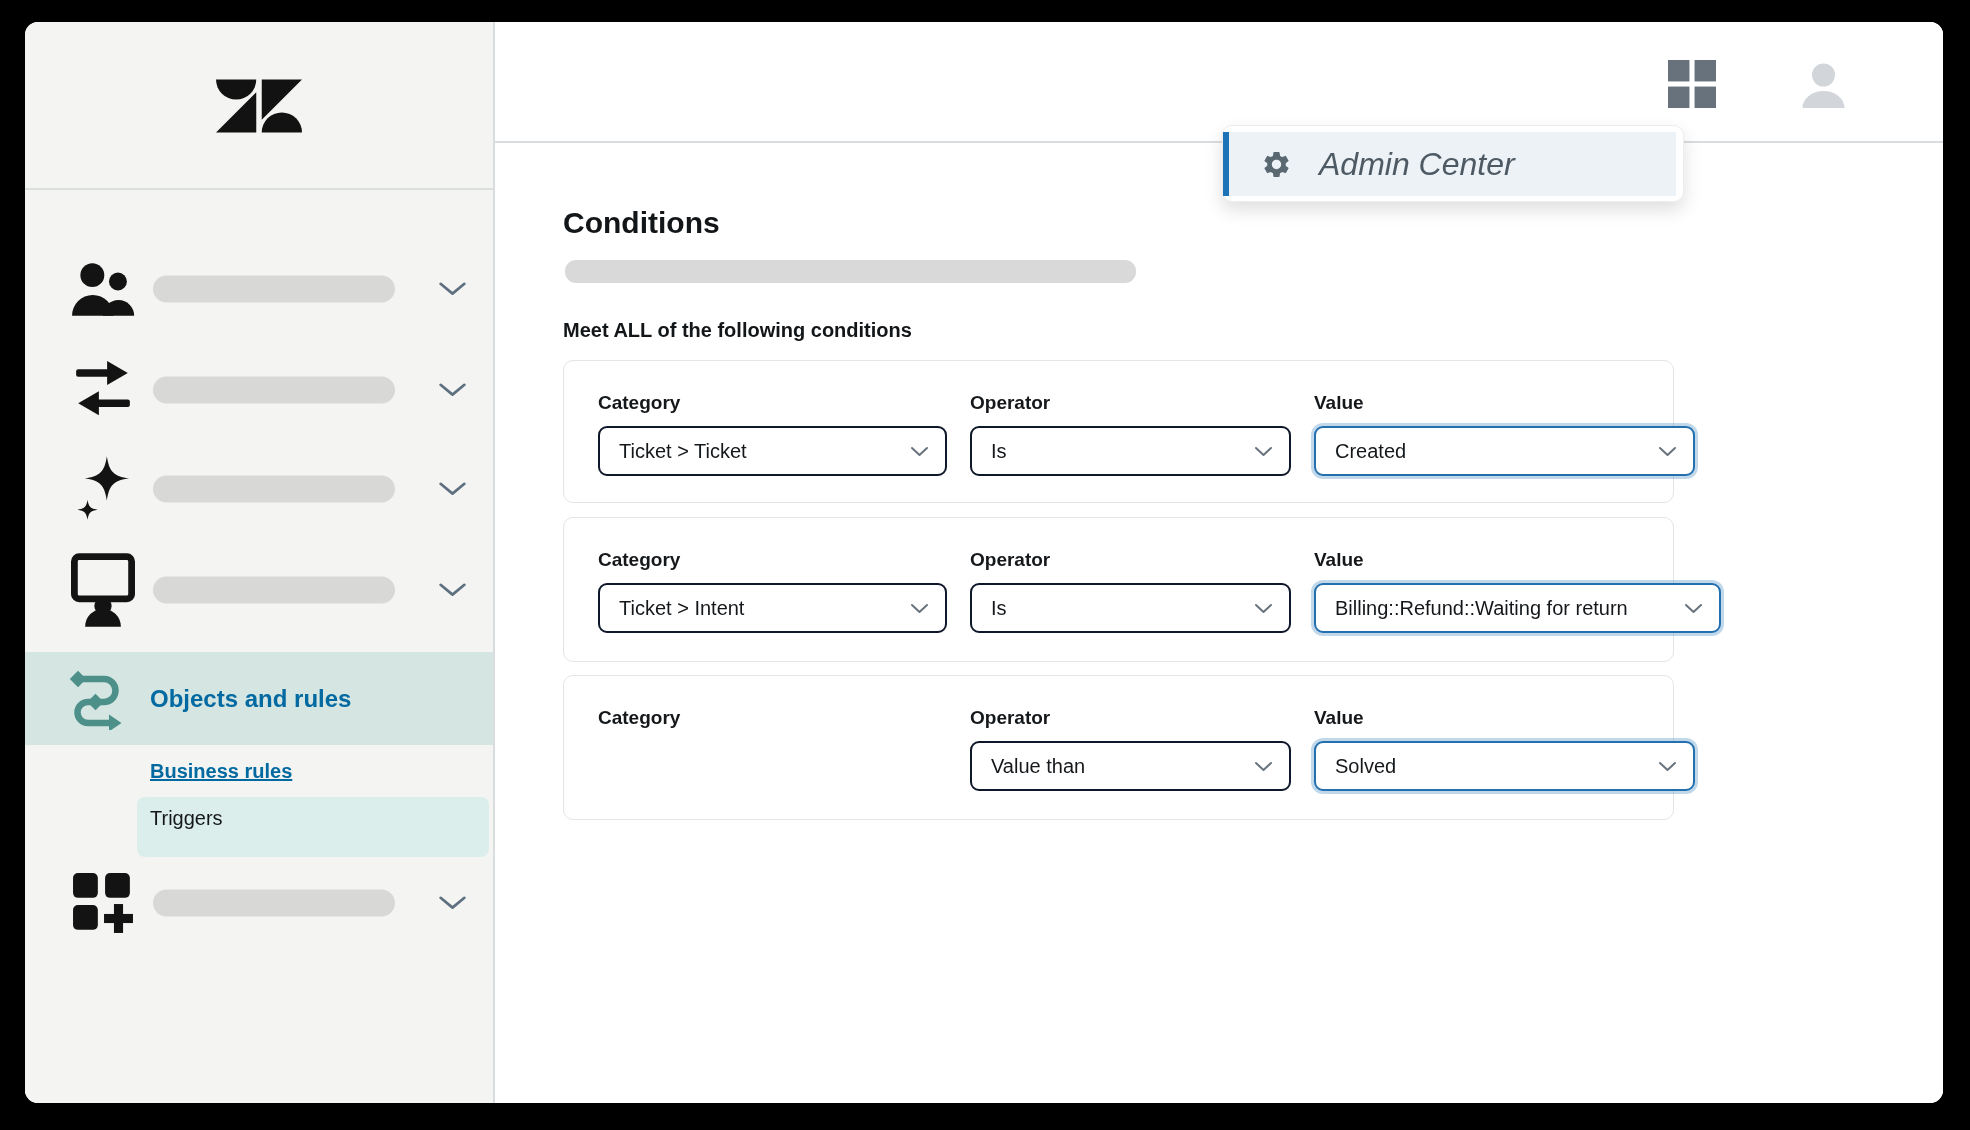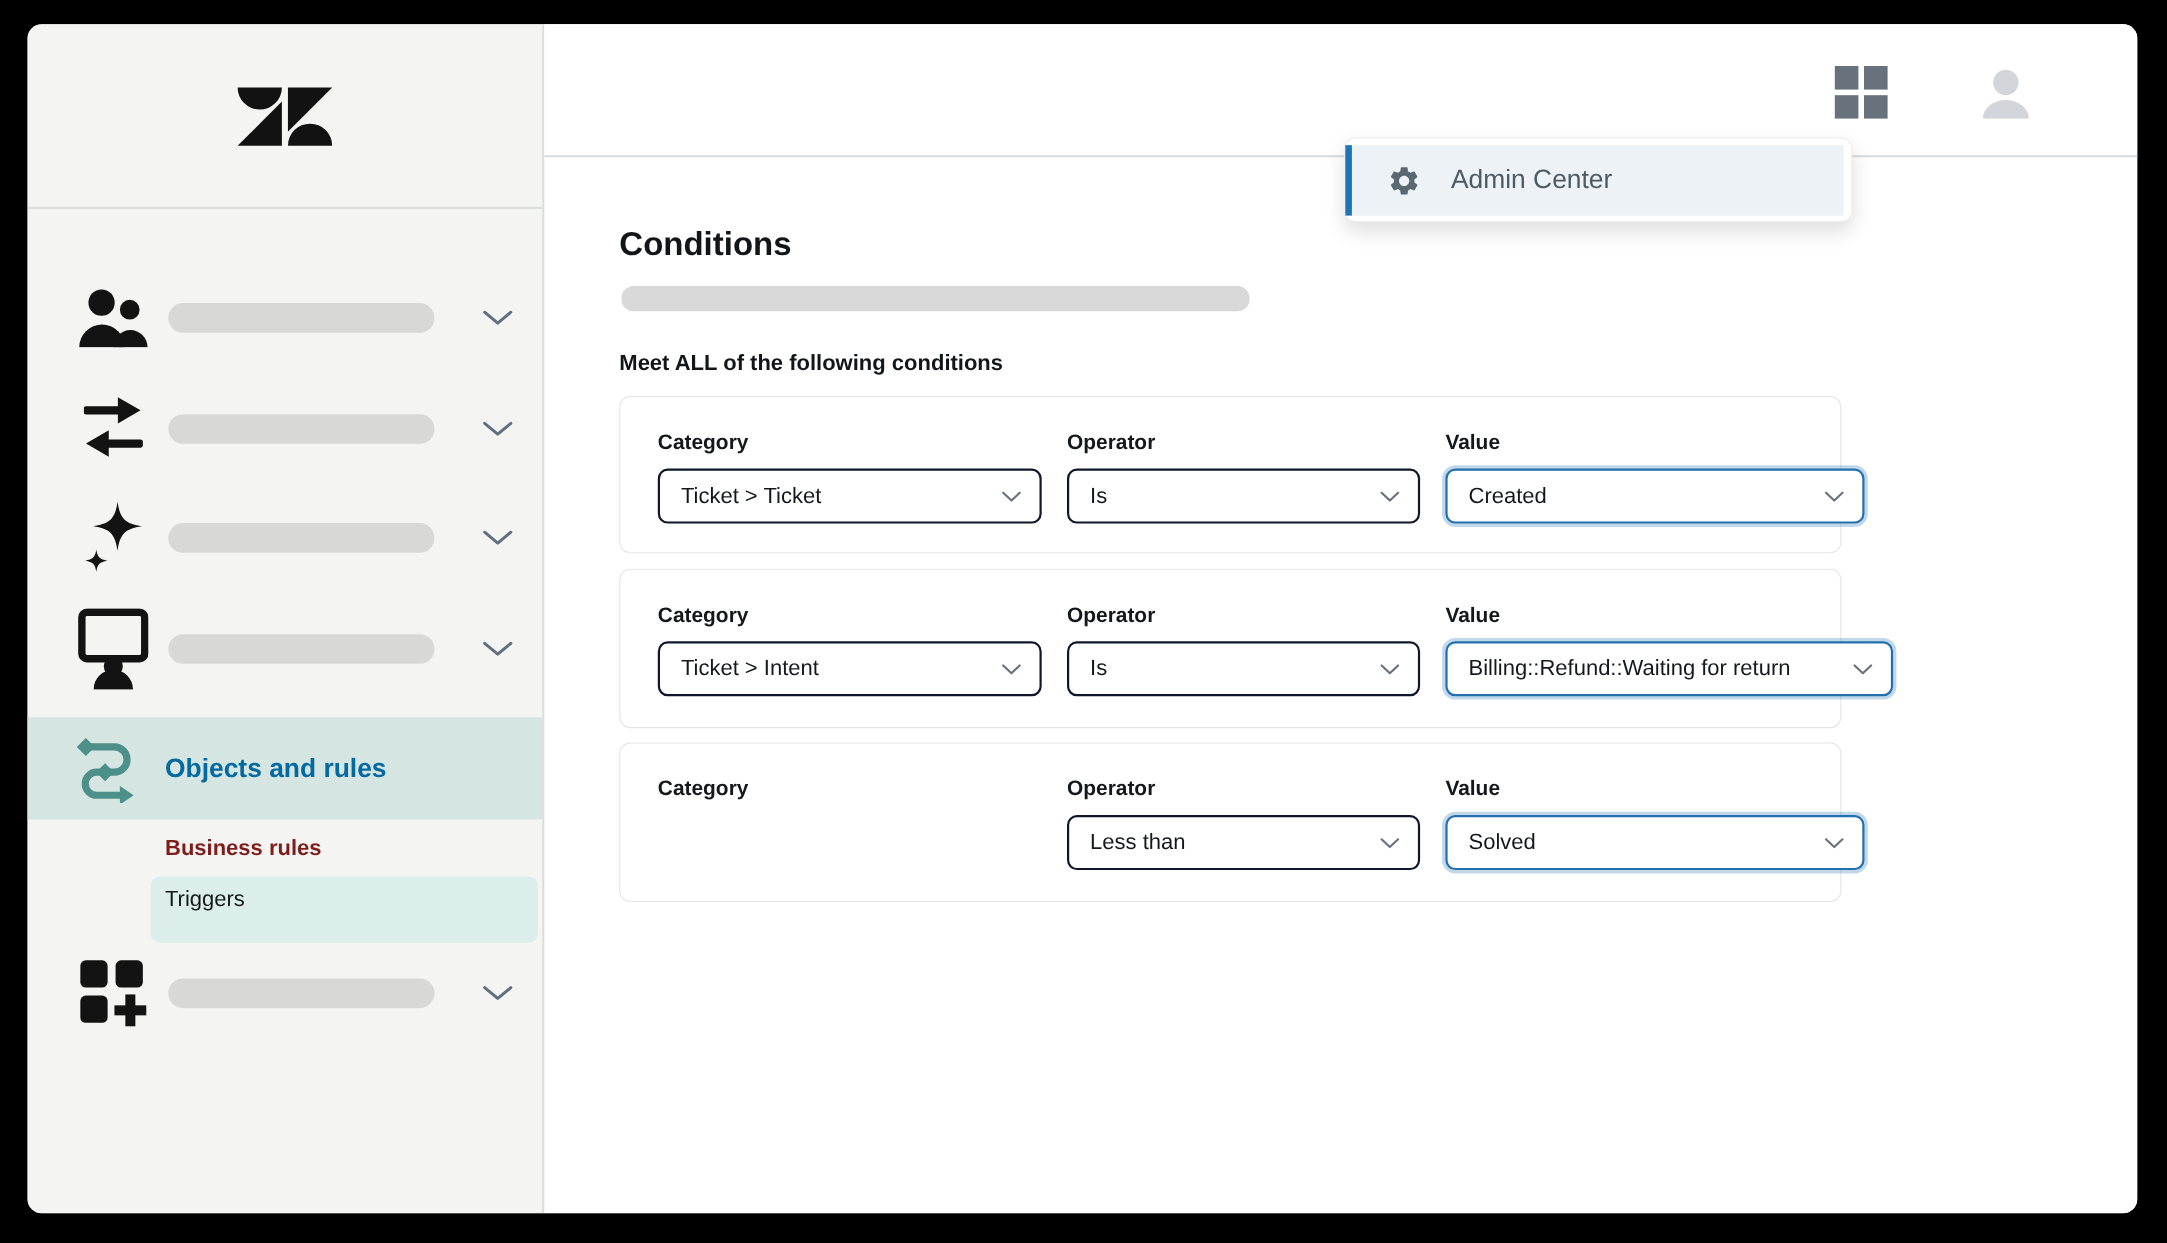--- a/index.html
+++ b/index.html
@@ -10,33 +10,33 @@
   .sidebar { position:absolute; left:0; top:0; width:470px; height:100%; background:#f4f4f2; border-right:2px solid #d9dde0; }
   .logo-area { position:absolute; left:0; top:0; width:100%; height:168px; border-bottom:2px solid #dadedd; }
   .logo { position:absolute; left:188px; top:52px; }
   .nav-row { position:absolute; left:0; width:468px; }
   .nav-icon { position:absolute; left:41px; width:74px; display:flex; justify-content:center; align-items:center; top:50%; transform:translateY(-50%); }
   .ph-bar { position:absolute; left:128px; width:242px; height:27px; border-radius:14px; background:#d8d8d6; top:50%; transform:translateY(-50%); }
   .chev { position:absolute; left:413px; top:50%; transform:translateY(-50%); }
   .sel-row { position:absolute; left:0; top:630px; width:468px; height:93px; background:#d4e5e2; }
   .sel-row .nav-icon { left:37px; width:70px; }
   .sel-row-label { position:absolute; left:125px; top:50%; transform:translateY(-50%); font-size:24px; font-weight:700; color:#0369a1; }
-  .group-label { position:absolute; left:125px; top:738px; font-size:20px; font-weight:700; color:#7f1d1d; }
+  .group-label { position:absolute; left:125px; top:738px; font-size:20px; font-weight:700; color:#0369a1;text-decoration:underline; }
   .active-sub { position:absolute; left:112px; top:775px; width:352px; height:60px; background:#dbeeec; border-radius:8px; }
   .active-sub span { display:block; padding-left:13px; line-height:43px; font-size:20px; color:#15181b; }
 
   
   .main { position:absolute; left:470px; top:0; right:0; bottom:0; background:#fff; }
   .main-header { position:absolute; left:0; top:0; right:0; height:121px; background:#fff; border-bottom:2px solid #d9dde0; }
   .grid-icon { position:absolute; left:1172px; top:38px; }
   .avatar { position:absolute; left:1305px; top:40px; }
 
   .popup { position:absolute; left:727px; top:103px; width:462px; height:77px; background:#fff; border-radius:10px; border:1px solid #ecedee; box-shadow:0 8px 18px rgba(0,0,0,.13); padding:6px 7px 5px 0; z-index:5; }
   .popup-row { height:100%; background:#edf2f6; border-left:6px solid #1f73b7; display:flex; align-items:center; padding-left:32px; gap:27px; }
-  .popup-row .label { font-size:24px; color:#4d5a64; }
+  .popup-row .label { font-size:32px; color:#4d5a64;font-style:italic; }
 
   .page-title { position:absolute; left:68px; top:184px; font-size:30px; font-weight:600; color:#131618; }
   .title-ph { position:absolute; left:70px; top:238px; width:571px; height:23px; border-radius:11px; background:#d9d9d9; }
   .match-heading { position:absolute; left:68px; top:297px; font-size:20px; font-weight:600; color:#131618; }
 
   .card { position:absolute; left:68px; width:1111px; background:#fff; border:1px solid #e3e5e7; border-radius:10px; }
   .col { position:absolute; top:0; height:100%; }
   .flabel { position:absolute; top:31px; font-size:19px; font-weight:700; color:#15181b; }
   .select { position:absolute; top:65px; height:50px; width:100%; background:#fff; border:2px solid #0f172a; border-radius:9px; display:flex; align-items:center; justify-content:space-between; padding:0 16px 0 19px; cursor:pointer; }
   .select .sel-text { font-size:20px; color:#15181b; white-space:nowrap; }
@@ -246,21 +246,21 @@
       </div>
     </div>
 
     <div class="card" style="top:653px;height:145px">
       <div class="col" style="left:34px;width:349px">
         <div class="flabel">Category</div>
       </div>
       <div class="col" style="left:406px;width:321px">
         <div class="flabel">Operator</div>
         <div class="select">
-          <span class="sel-text">Less than</span>
+          <span class="sel-text">Value than</span>
           <svg width="19" height="11" viewBox="0 0 19 11">
               <path d="M2 2 L9.5 9 L17 2" fill="none" stroke="#68737d" stroke-width="2" stroke-linecap="round" stroke-linejoin="round"></path>
             </svg>
         </div>
       </div>
       <div class="col" style="left:750px;width:381px">
         <div class="flabel">Value</div>
         <div class="select focused">
           <span class="sel-text">Solved</span>
           <svg width="19" height="11" viewBox="0 0 19 11">

